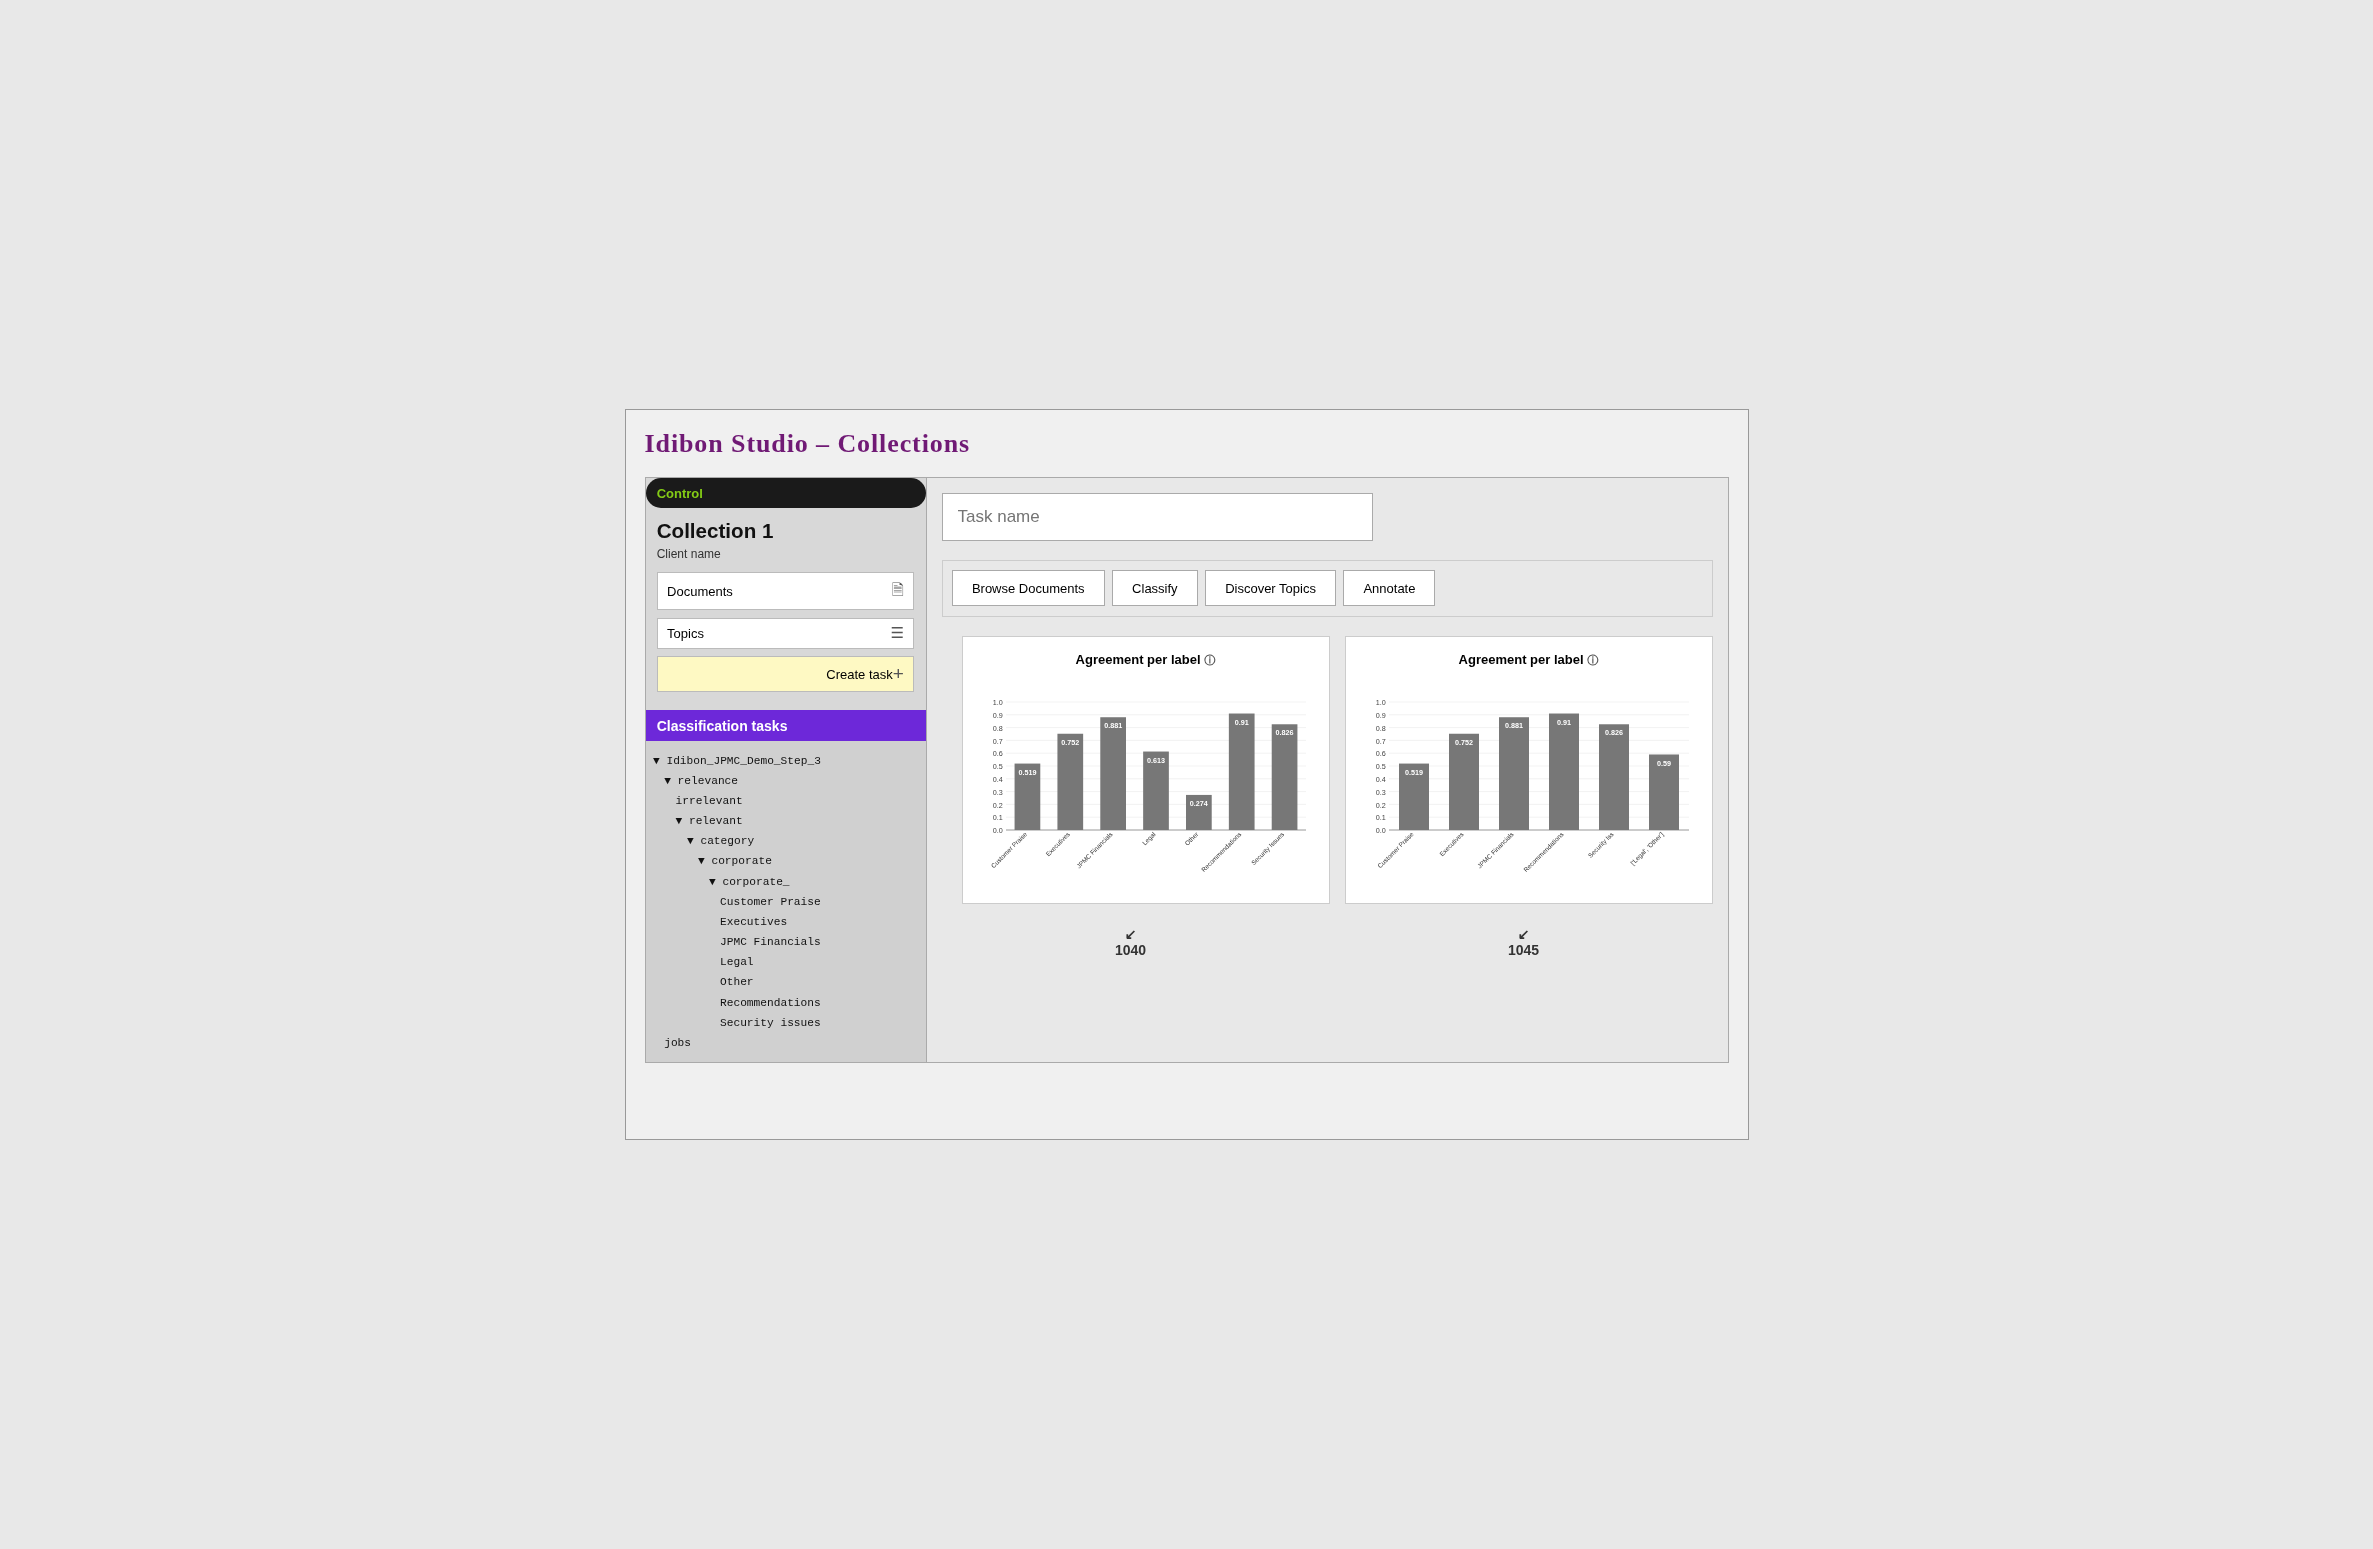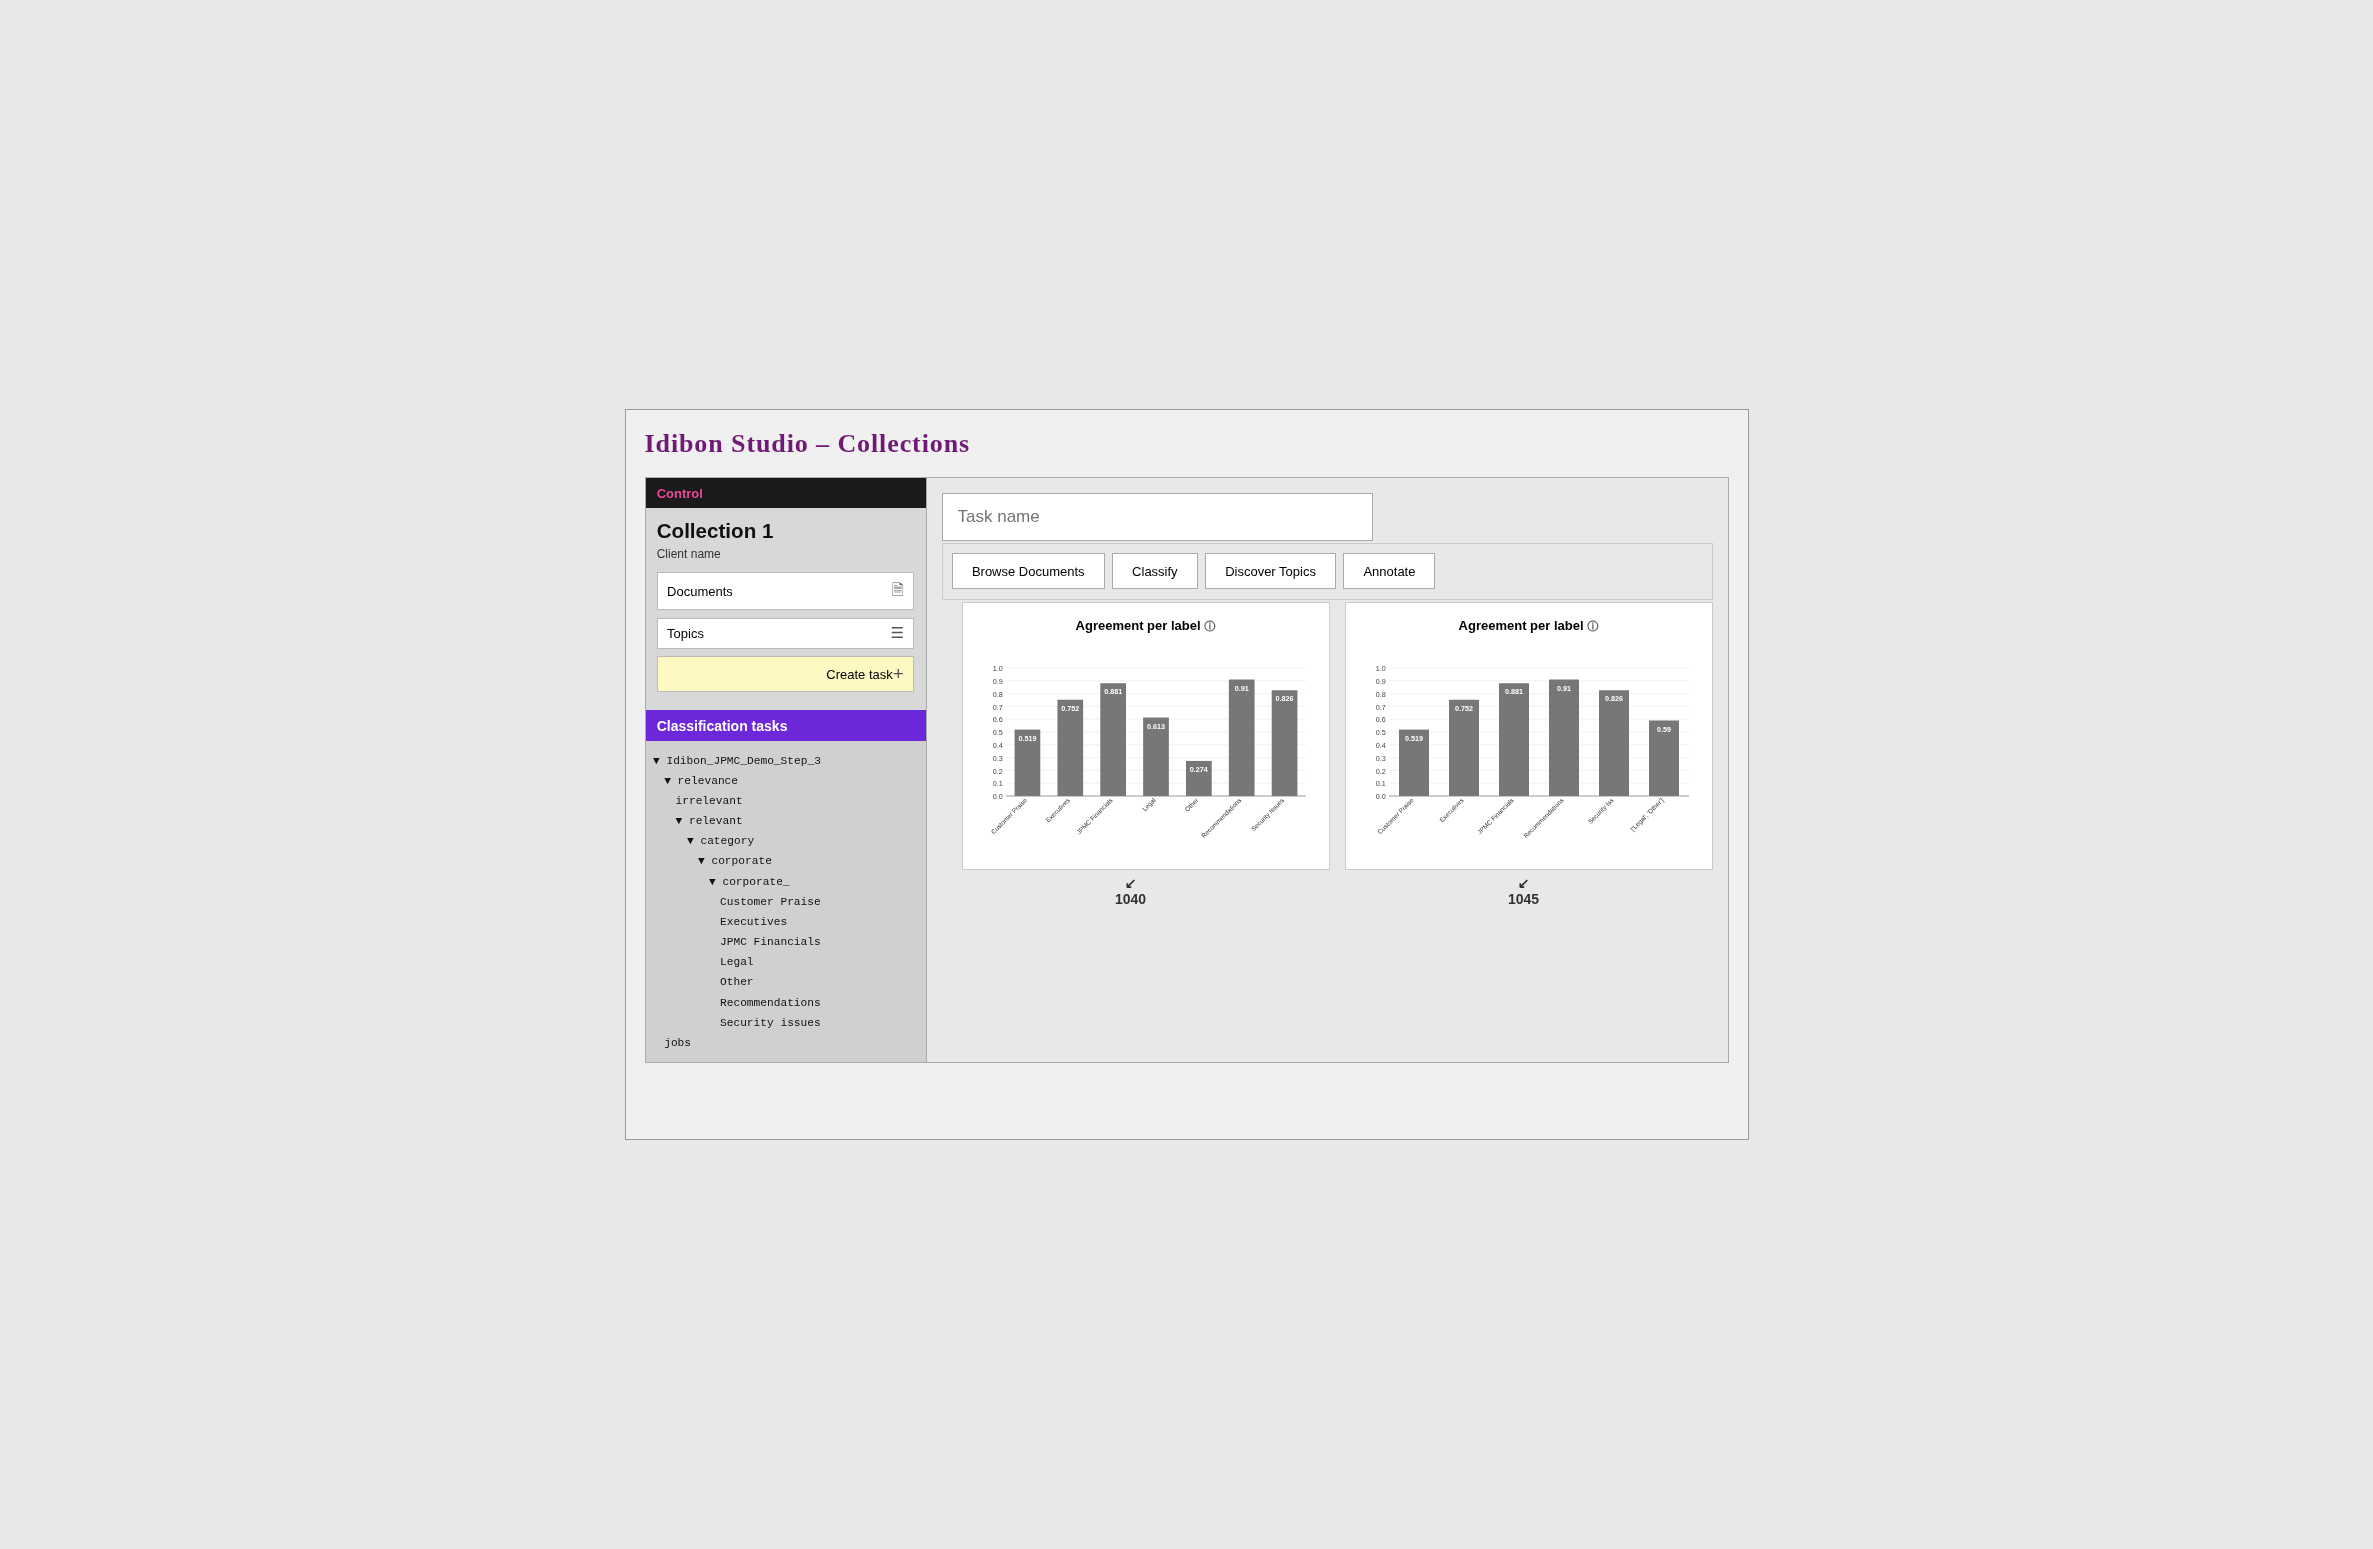--- a/index.html
+++ b/index.html
@@ -38,24 +38,25 @@
     .sidebar {
       width: 281px;
       min-width: 281px;
       background: #d8d8d8;
       border-right: 1.9px solid #aaa;
       display: flex;
       flex-direction: column;
     }
     .sidebar-control-header {
       background: #1a1a1a;
-      color: #ec4899;
+      color: #84cc16;
       padding: 7.5px 11.2px;
       font-size: 13px;
       font-weight: bold;
+      border-radius: 15px;
     }
     .sidebar-collection-area {
       background: #d8d8d8;
       padding: 11.2px;
     }
     .collection-title {
       font-size: 20.6px;
       font-weight: bold;
       color: #111;
       margin-bottom: 3.7px;
@@ -119,21 +120,21 @@
     .tree-item.level-3 { padding-left: 34px; }
     .tree-item.level-4 { padding-left: 45px; }
     .tree-item.level-5 { padding-left: 56px; }
     .tree-item.level-6 { padding-left: 67px; }
     
     .main-content {
       flex: 1;
       padding: 15px;
       display: flex;
       flex-direction: column;
-      gap: 2px;
+      gap: 19px;
     }
     .task-name-input {
       border: 0.9px solid #aaa;
       background: white;
       padding: 13px 15px;
       font-size: 17px;
       color: #888;
       width: 431px;
     }
     .tab-buttons {

